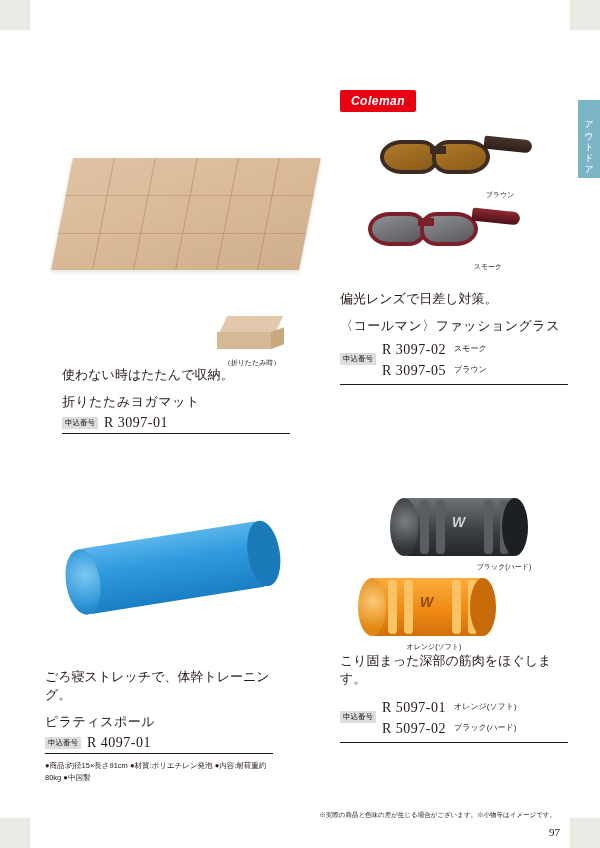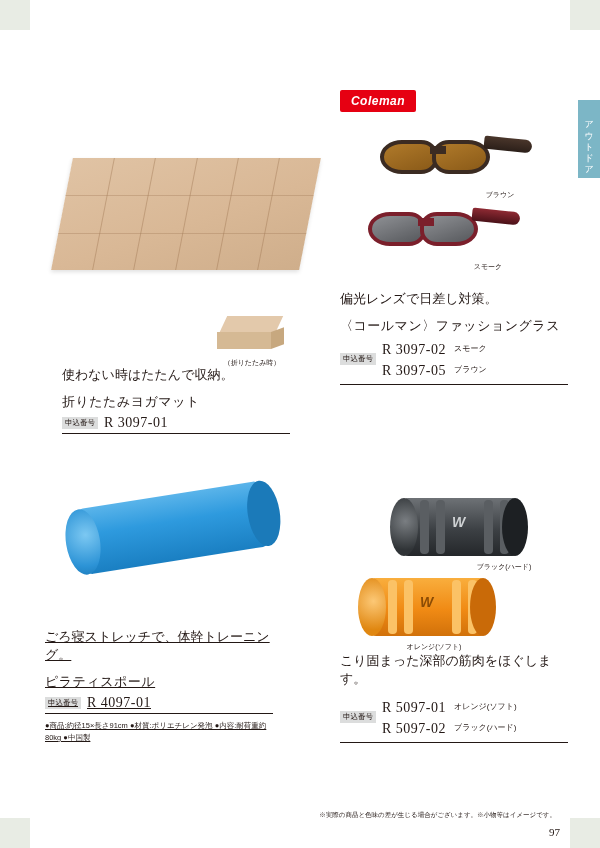--- a/index.html
+++ b/index.html
@@ -64,21 +64,21 @@
     box-sizing: border-box;
   }
 
   
   .quad {
     position: absolute;
     width: 228px;
   }
   .q-tl { left: 62px;  top: 118px; margin-top: 40px; }
   .q-tr { left: 340px; top: 90px; }
-  .q-bl { left: 45px;  top: 476px; text-decoration: underline; }
+  .q-bl { left: 45px;  top: 516px; }
   .q-br { left: 340px; top: 480px; }
 
   .catch {
     font-size: 13px;
     color: #231815;
     margin: 0 0 9px 0;
     line-height: 1.4;
   }
   .pname {
     font-size: 13px;

